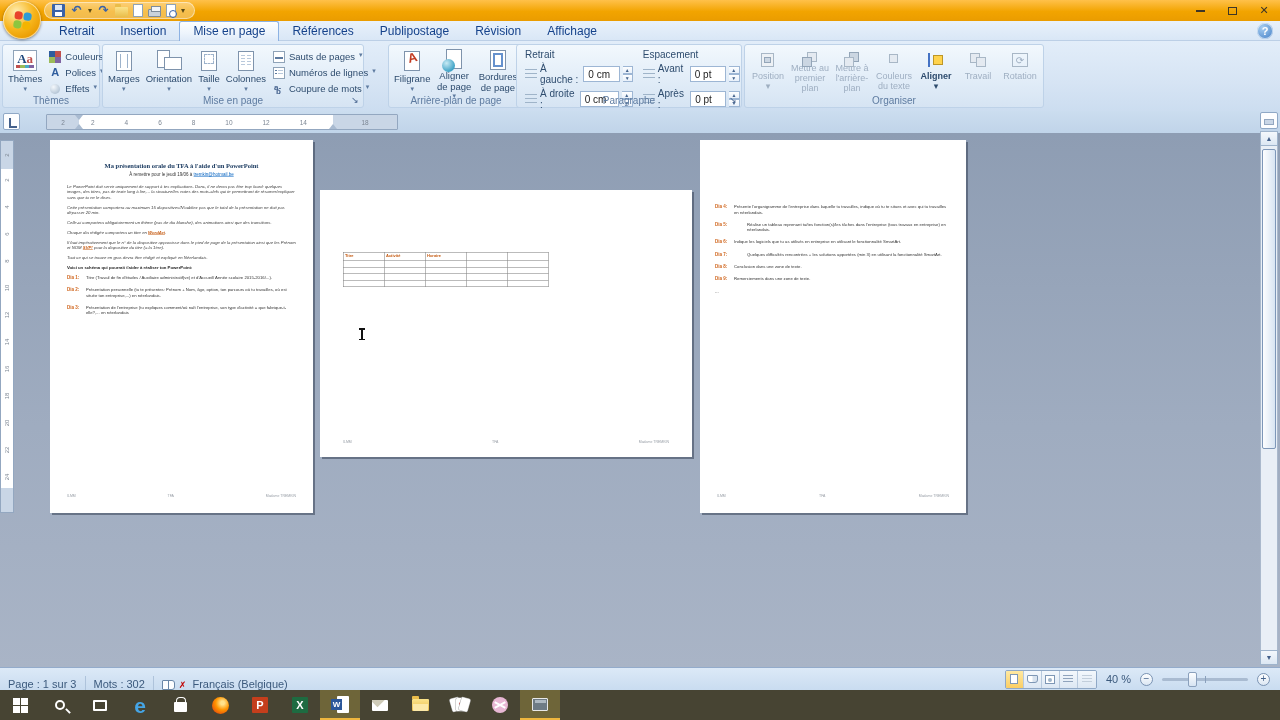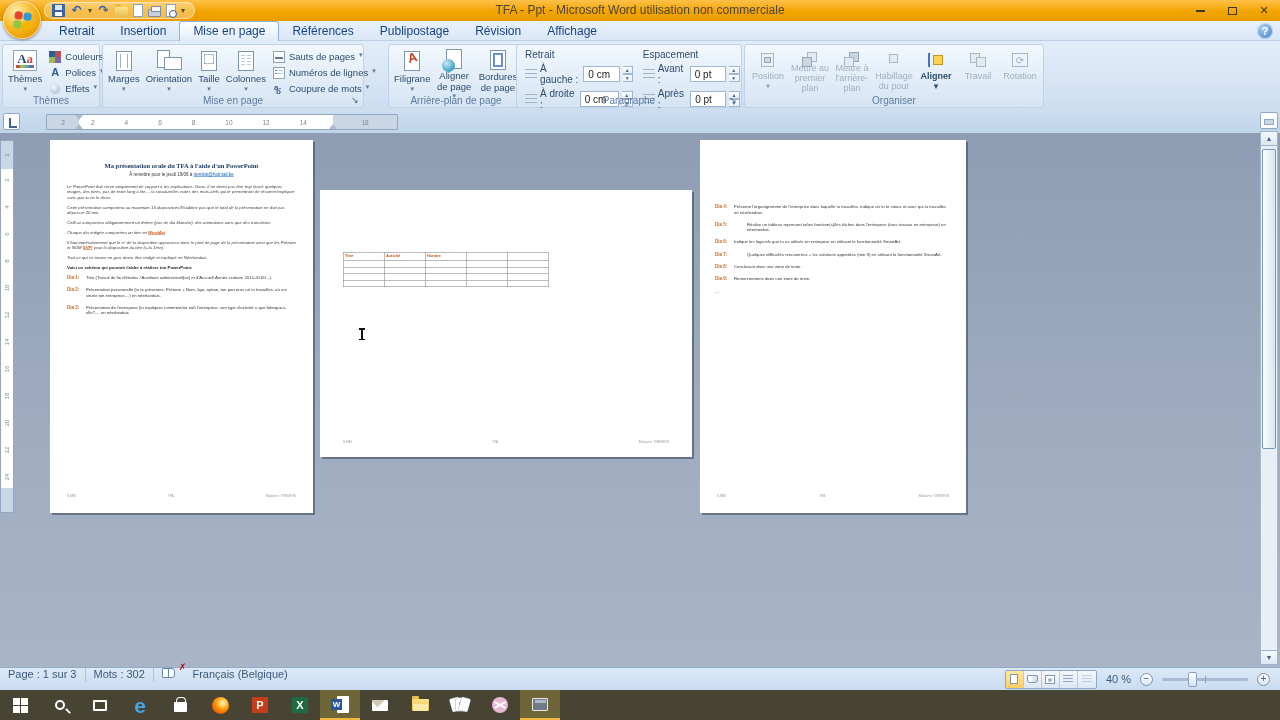--- a/index.html
+++ b/index.html
@@ -210,21 +210,21 @@
   .sc-btn{height:15px;background:linear-gradient(#F4F8FC,#DCE7F3);border:1px solid #9FB4CC;
     display:flex;align-items:center;justify-content:center;font-size:7px;color:#44618C}
   .sc-track{flex:1;background:#E9EFF6;border-left:1px solid #AAB9CC;border-right:1px solid #AAB9CC;position:relative}
   .sc-thumb{position:absolute;left:1px;right:1px;top:3px;height:300px;border:1px solid #7E97B8;border-radius:2px;
     background:linear-gradient(90deg,#FDFEFF,#D7E4F2)}
 
   
   #statusbar{position:absolute;left:0;top:667px;width:1280px;height:23px;
     background:linear-gradient(#DCE9F7,#C9DCF0);border-top:1px solid #93ABCB;
     font-size:11px;color:#3C5A7D}
-  #sb-left{position:absolute;left:8px;top:0;bottom:0;display:flex;align-items:flex-start}
+  #sb-left{position:absolute;left:8px;top:0;bottom:0;display:flex;align-items:flex-end}
   .sb-sep{width:1px;height:14px;background:#AEC3DB;margin:0 8px}
   .proof-book{width:13px;height:10px;background:#FDFEFF;border:1px solid #6A87A8;border-radius:1px 3px 3px 1px;position:relative;margin-right:4px}
   .proof-book::before{content:"";position:absolute;left:5px;top:0;bottom:0;width:1px;background:#6A87A8}
   .proof-x{color:#C00000;font-size:9px;font-weight:bold;margin-right:6px;margin-top:-6px}
   #sb-right{position:absolute;right:10px;top:0;bottom:0;display:flex;align-items:center;gap:9px}
   #views{display:flex;border:1px solid #8FA8C6;border-radius:2px;overflow:hidden}
   .vb{width:18px;height:17px;display:flex;align-items:center;justify-content:center;
     background:linear-gradient(#F4F8FC,#DCE7F3);border-right:1px solid #B7C9DD}
   .vb:last-child{border-right:none}
   .vb.active{background:linear-gradient(#FFE9A2,#FBCE63)}
@@ -320,21 +320,20 @@
       <span class="qicon q-save"></span>
       <span class="qicon q-undo">↶</span>
       <span class="q-caret">▾</span>
       <span class="qicon q-redo">↷</span>
       <span class="qicon q-open"></span>
       <span class="qicon q-new"></span>
       <span class="qicon q-print"></span>
       <span class="qicon q-preview"></span>
       <span class="q-caret">▾</span>
     </div>
-    <div id="win-title">TFA - Ppt - Microsoft Word utilisation non commerciale</div>
     <div id="win-controls">
       <div class="wc">
           <span class="minbar"></span>
         </div>
       <div class="wc">
           <span class="resbox"></span>
         </div>
       <div class="wc">✕</div>
     </div>
   </div>
@@ -547,21 +546,21 @@
           <span class="oi">
               <span class="sqf" style="left:7px;top:1px"></span>
               <span class="sqb" style="left:2px;top:6px"></span>
             </span>
           <span>Mettre à l'arrière-plan</span>
         </div>
         <div class="org-btn">
           <span class="oi">
               <span class="sqb" style="left:5px;top:3px;width:9px;height:9px"></span>
             </span>
-          <span>Habillage du pour</span>
+          <span>Couleurs du texte</span>
         </div>
         <div class="org-btn enabled">
           <span class="oi oi-align">
               <span class="bar"></span>
               <span class="ysq"></span>
             </span>
           <span>Aligner</span>
             <span class="ba">▾</span>
         </div>
         <div class="org-btn">

